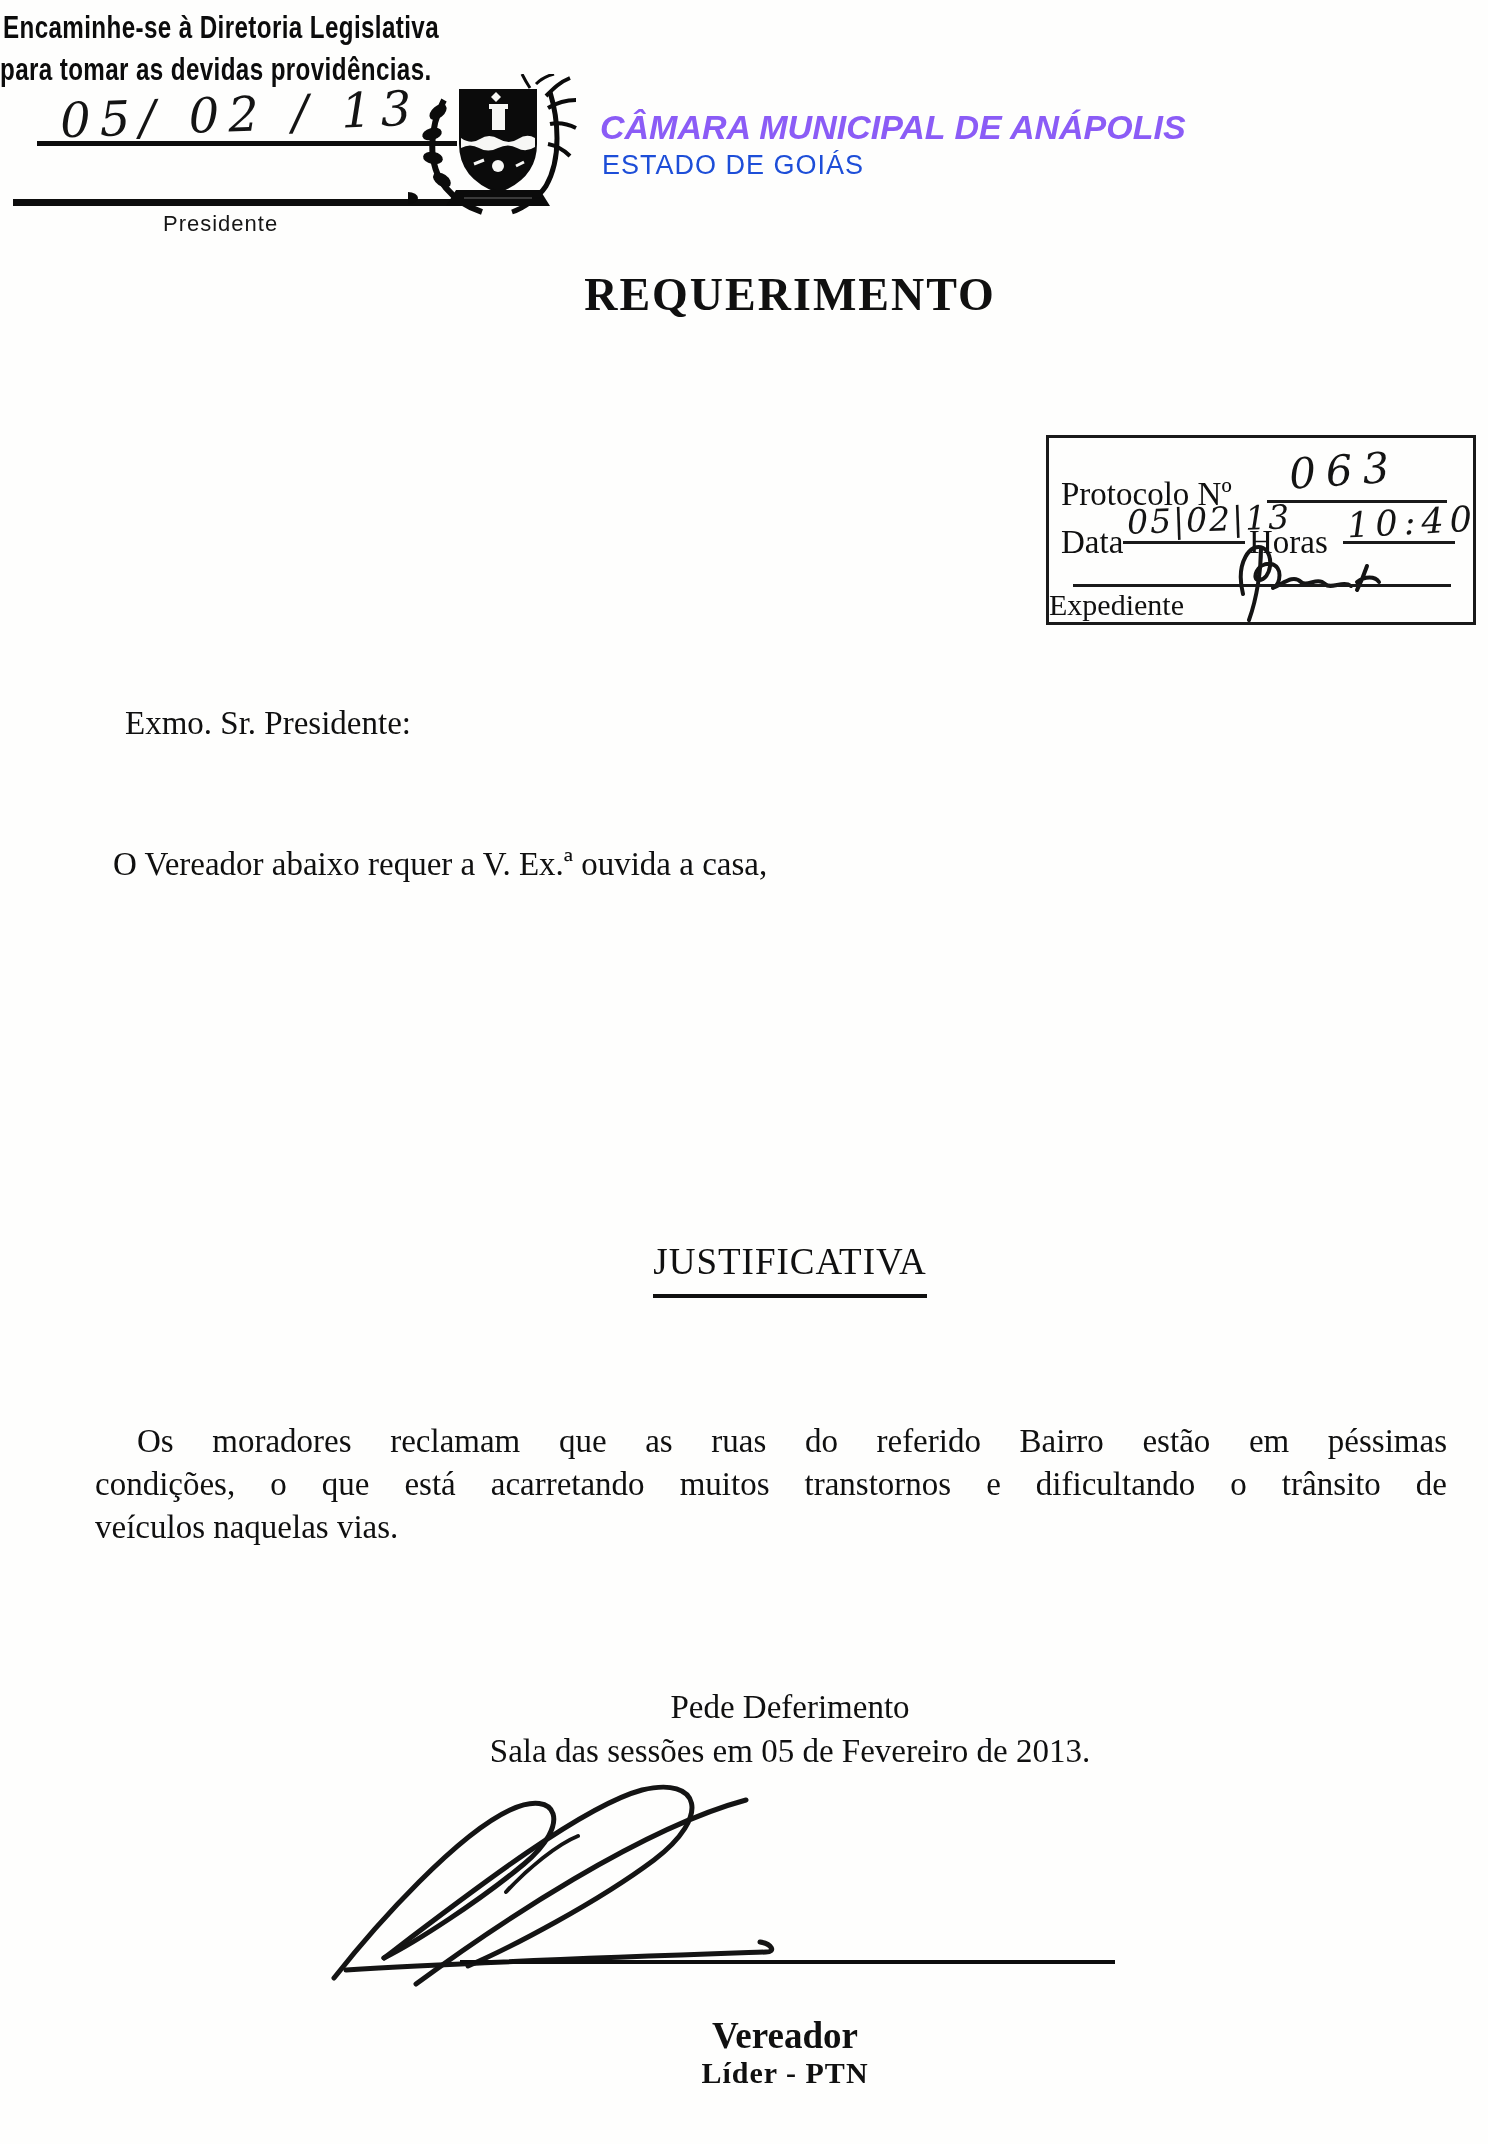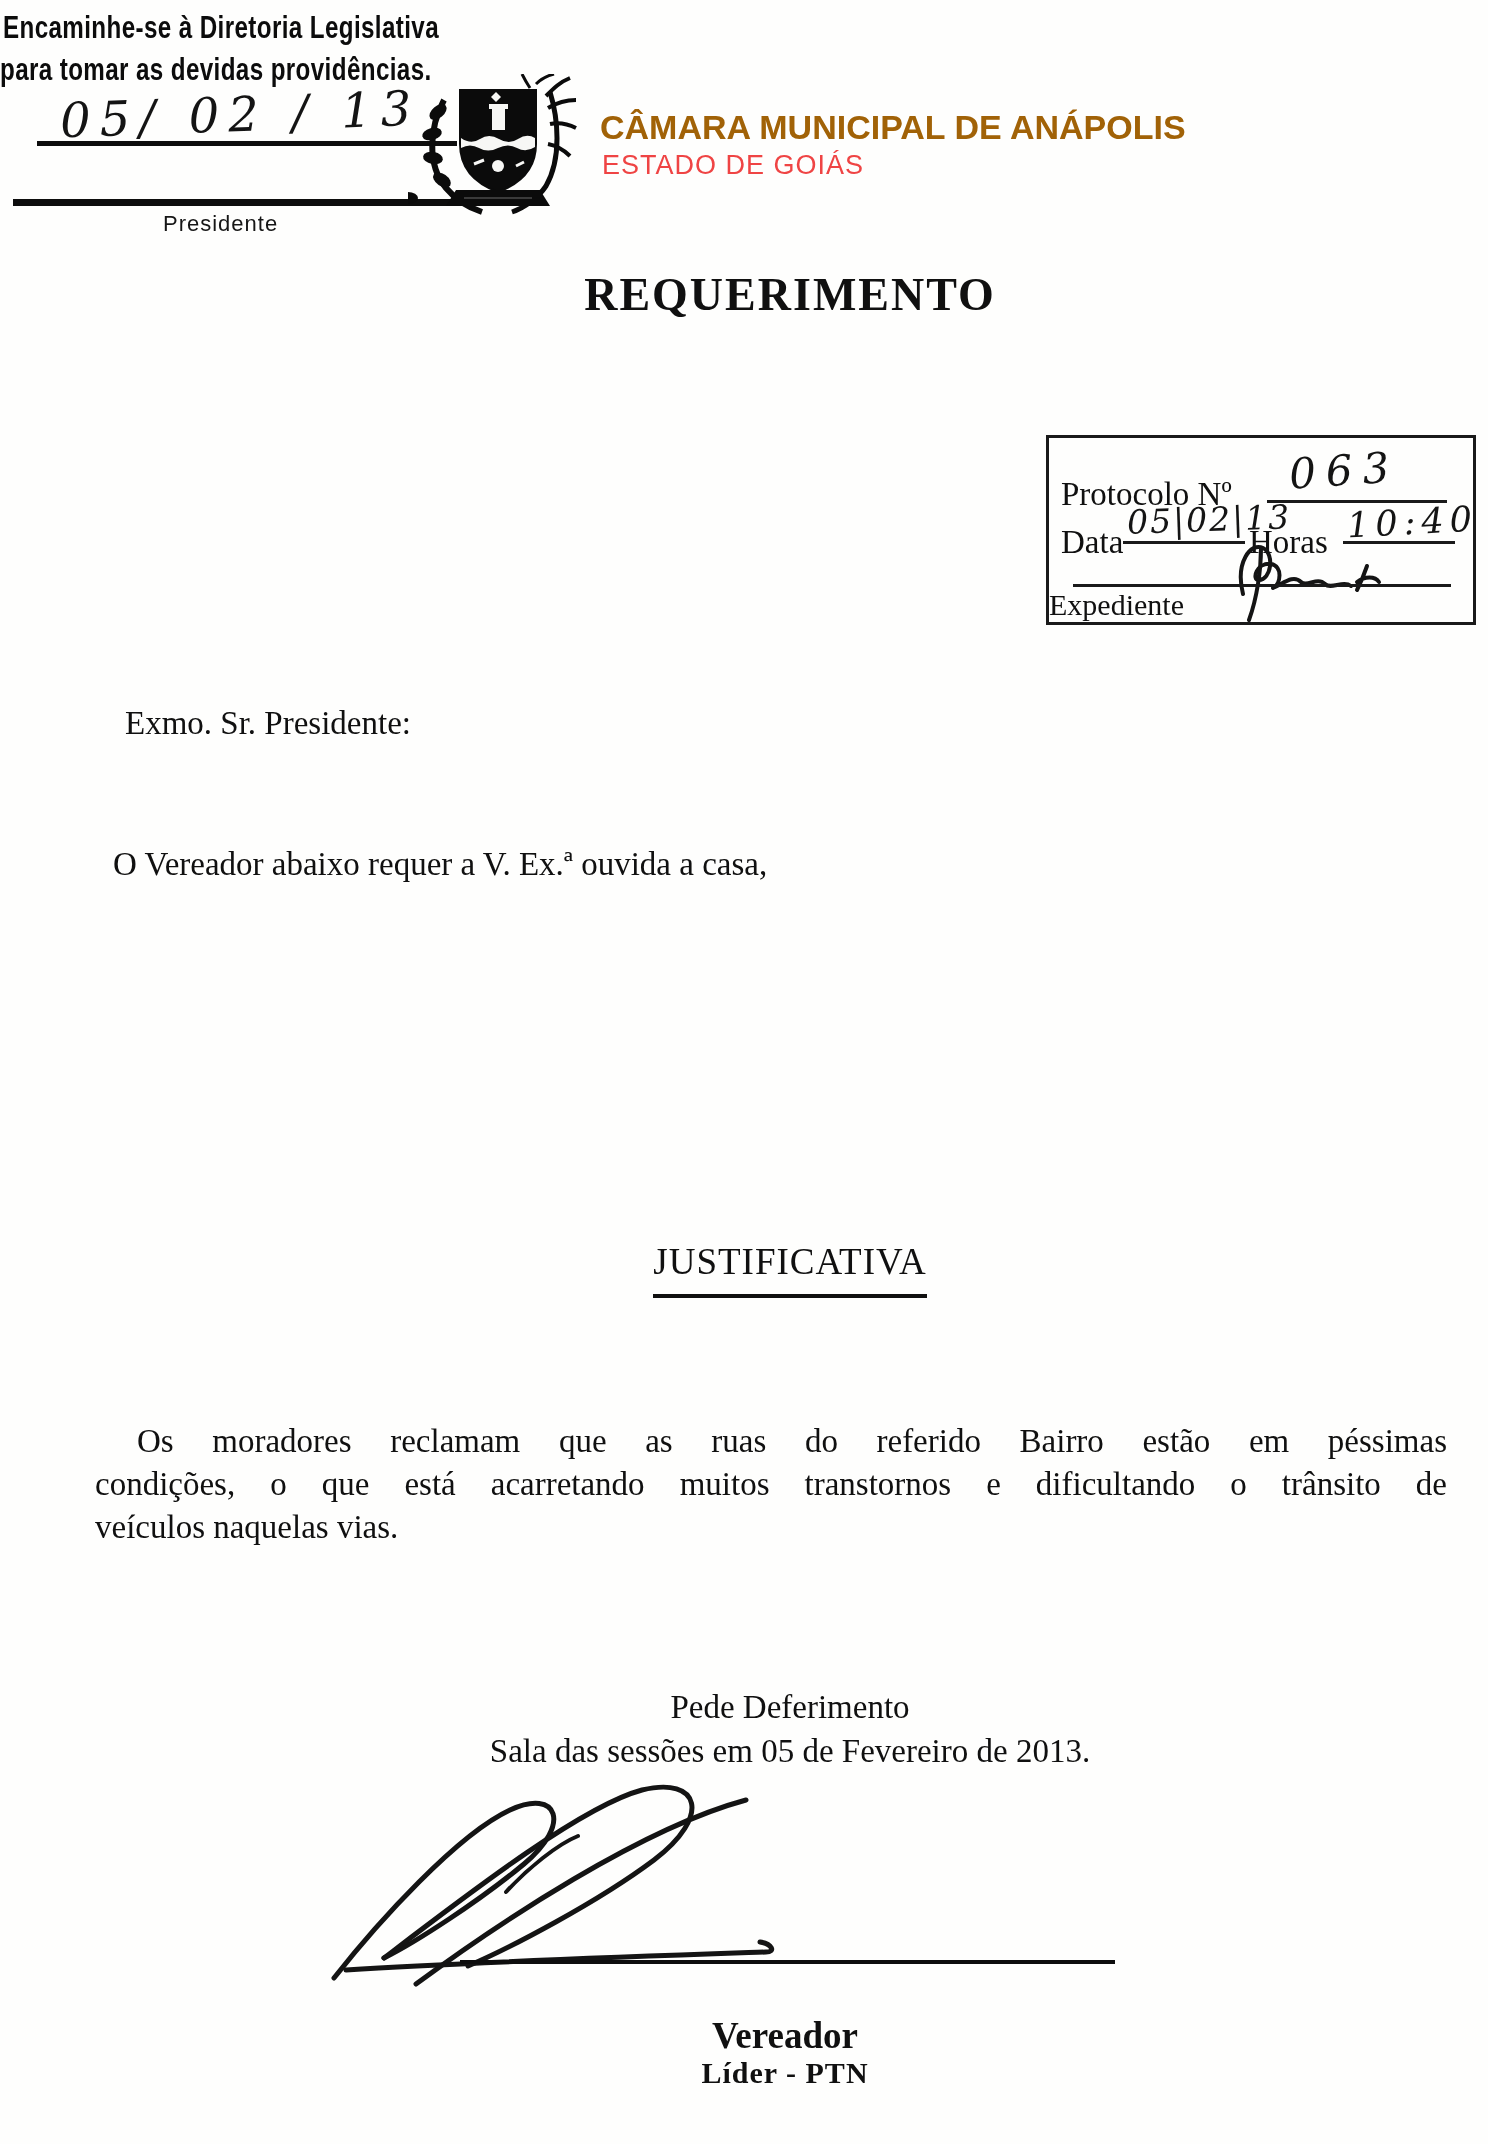--- a/index.html
+++ b/index.html
@@ -11,22 +11,22 @@
   .abs{position:absolute;}
   .sans{font-family:"Liberation Sans",sans-serif;}
   .hw{font-family:"DejaVu Serif",serif;font-style:italic;color:#141414;}
 
   
   .stamp-line{font-family:"Liberation Sans",sans-serif;font-weight:700;font-size:31px;
     letter-spacing:.5px;transform:scaleX(.78);transform-origin:0 0;white-space:nowrap;color:#0c0c0c;}
   .stamp-date{font-size:48px;letter-spacing:9px;transform:rotate(-2deg);white-space:nowrap;}
   .rule{background:#0d0d0d;}
 
-  .org-name{font-family:"Liberation Sans",sans-serif;font-weight:700;font-size:34px;white-space:nowrap;color:#a16207;}
-  .org-state{font-family:"Liberation Sans",sans-serif;font-weight:400;font-size:27px;letter-spacing:1px;white-space:nowrap;color:#ef4444;}
+  .org-name{font-family:"Liberation Sans",sans-serif;font-weight:700;font-size:34px;white-space:nowrap;color:#8b5cf6;font-style:italic;}
+  .org-state{font-family:"Liberation Sans",sans-serif;font-weight:400;font-size:27px;letter-spacing:1px;white-space:nowrap;color:#1d4ed8;}
 
   .doc-title{font-weight:700;font-size:46px;letter-spacing:2px;text-align:center;}
 
   
   .protocol-box{border:3px solid #1a1a1a;background:transparent;}
   .pb-label{font-size:33px;white-space:nowrap;margin-top:20px;}
   .pb-underline{background:#1a1a1a;height:3px;}
   .hw-number{font-size:42px;letter-spacing:10px;transform:rotate(-4deg);}
   .hw-date{font-size:33px;letter-spacing:2px;transform:rotate(-2deg);white-space:nowrap;}
   .hw-time{font-size:35px;letter-spacing:6px;transform:rotate(-3deg);white-space:nowrap;}

